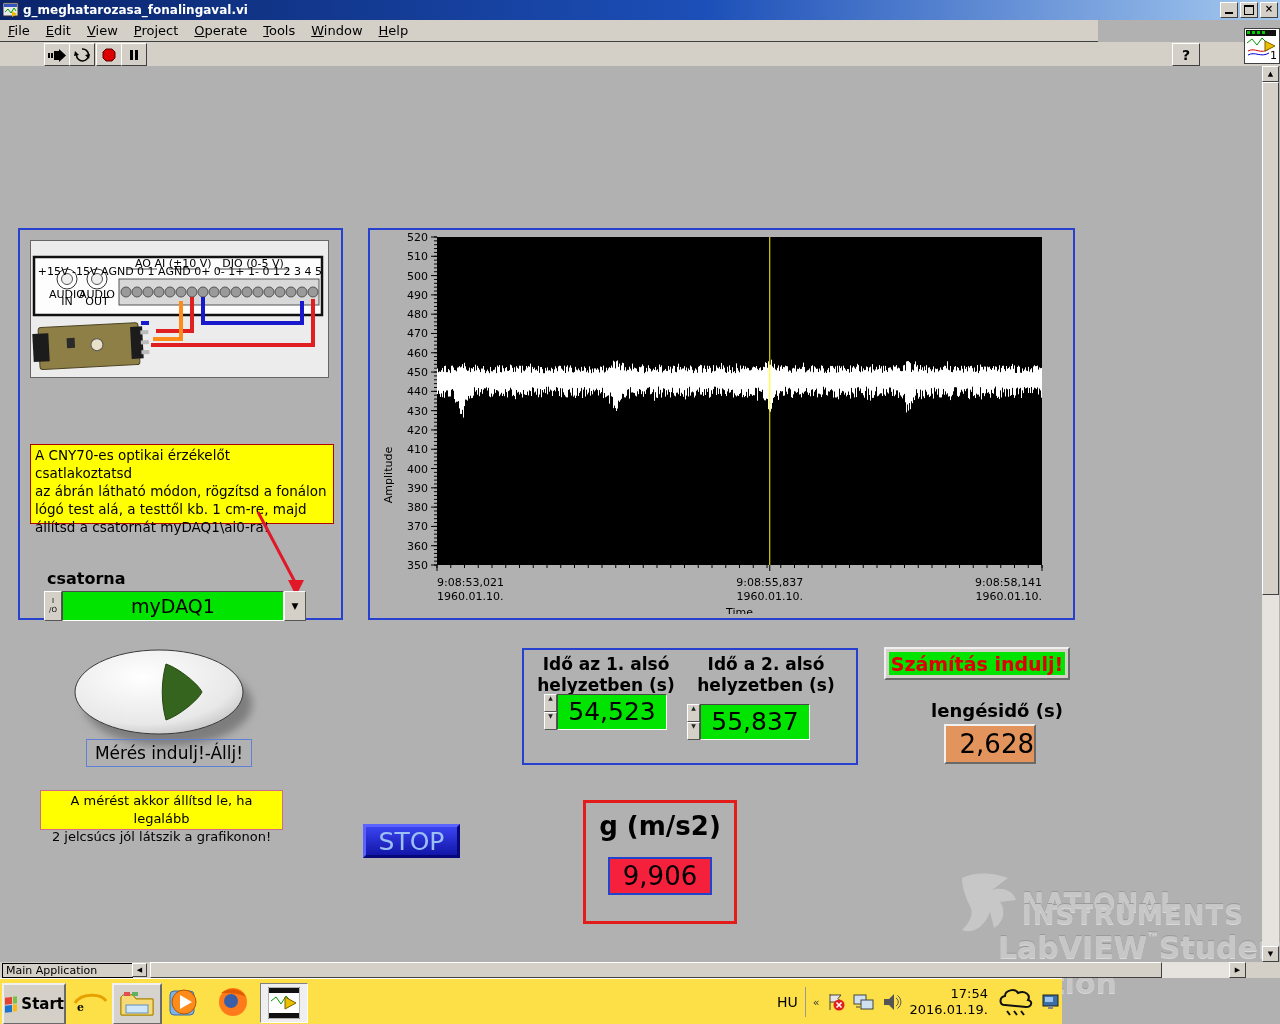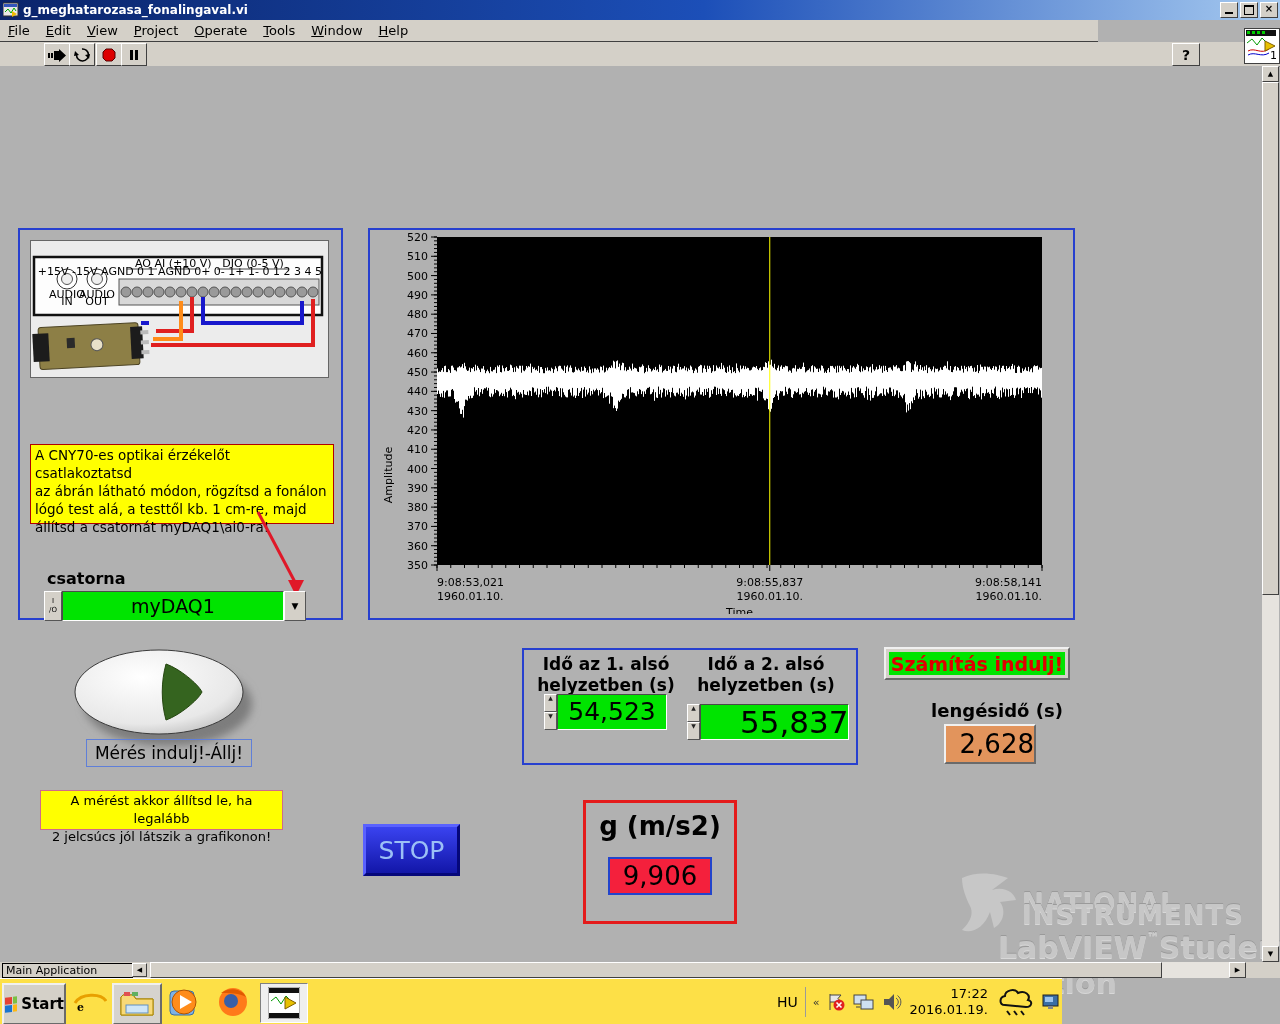--- a/index.html
+++ b/index.html
@@ -437,35 +437,35 @@
             <span class="spin">▲</span>
             <span class="spin">▼</span>
           </span>
         <span class="numfield" style="width:108px;font-size:25px;line-height:34px;">54,523</span>
       </div>
       <div class="ctrl-row" style="left:163px;top:54px;height:36px;">
         <span class="spinner">
             <span class="spin">▲</span>
             <span class="spin">▼</span>
           </span>
-        <span class="numfield" style="width:108px;font-size:31px;line-height:34px;padding-left:39px;">55,837</span>
+        <span class="numfield" style="width:108px;font-size:25px;line-height:34px;">55,837</span>
       </div>
     </div>
 
     <div class="raised" style="position:absolute;left:884px;top:581px;width:186px;height:33px;background:#d4d0c8;padding:3px;box-sizing:border-box;">
       <div style="background:#00e400;height:100%;display:flex;align-items:center;justify-content:center;
                   font-weight:bold;font-size:19px;color:#e00000;">Számítás indulj!</div>
     </div>
 
     <div class="boldlbl" style="position:absolute;left:914px;top:634px;width:166px;text-align:center;font-size:18px;">lengésidő (s)</div>
     <div style="position:absolute;left:944px;top:658px;width:92px;height:40px;background:#e2945c;
                 border:2px solid;border-color:#f0f0f0 #6a6a6a #6a6a6a #f0f0f0;box-sizing:border-box;
                 font-size:26px;text-align:right;line-height:36px;color:#000;">2,628</div>
 
-    <div style="position:absolute;left:363px;top:758px;width:97px;height:52px;background:linear-gradient(180deg,#3a43f0,#1216a8);
+    <div style="position:absolute;left:363px;top:758px;width:97px;height:34px;background:linear-gradient(180deg,#3a43f0,#1216a8);
                 border:3px solid;border-color:#5a62ff #05077a #05077a #5a62ff;box-sizing:border-box;
                 display:flex;align-items:center;justify-content:center;font-size:25px;color:#9cc0f6;">
       <span>STOP</span>
     </div>
 
     <div style="position:absolute;left:583px;top:734px;width:148px;height:118px;border:3px solid #e41b1b;">
       <div class="boldlbl" style="position:absolute;left:0;top:8px;width:100%;text-align:center;font-size:26px;">g (m/s2)</div>
       <div style="position:absolute;left:22px;top:54px;width:104px;height:38px;background:#f4203c;border:2px solid #2244cc;box-sizing:border-box;
                   font-size:26px;text-align:center;line-height:34px;color:#000;">9,906</div>
     </div>
@@ -561,21 +561,21 @@
       <svg width="22" height="20">
           <rect x="1" y="3" width="12" height="9" fill="#cfe0f0" stroke="#444"></rect>
           <rect x="8" y="8" width="12" height="9" fill="#cfe0f0" stroke="#444"></rect>
           <path d="M3 15 H7" stroke="#444"></path>
         </svg>
       <svg width="20" height="20">
           <polygon points="2,7 7,7 12,2 12,18 7,13 2,13" fill="#555"></polygon>
           <path d="M14 6 C17 8 17 12 14 14 M15.5 3.5 C20 7 20 13 15.5 16.5" stroke="#555" fill="none"></path>
         </svg>
       <span style="text-align:right;font-size:13px;line-height:16px;">
-        <span>17:22</span><br>
+        <span>17:54</span><br>
         <span>2016.01.19.</span>
       </span>
       <svg width="40" height="34">
         <path d="M10 20 C4 20 4 12 10 11 C10 5 20 3 23 8 C30 5 36 10 33 15 C38 16 37 22 31 22 Z" fill="none" stroke="#111" stroke-width="2"></path>
         <path d="M12 26 L15 30 M19 26 L22 30 M26 26 L29 30" stroke="#111" stroke-width="2"></path>
       </svg>
       <svg width="18" height="18">
           <rect x="1" y="2" width="15" height="11" fill="#3a6ea5" stroke="#222"></rect>
           <rect x="3" y="4" width="8" height="5" fill="#9cc4ee"></rect>
           <rect x="6" y="13" width="5" height="3" fill="#888"></rect>

